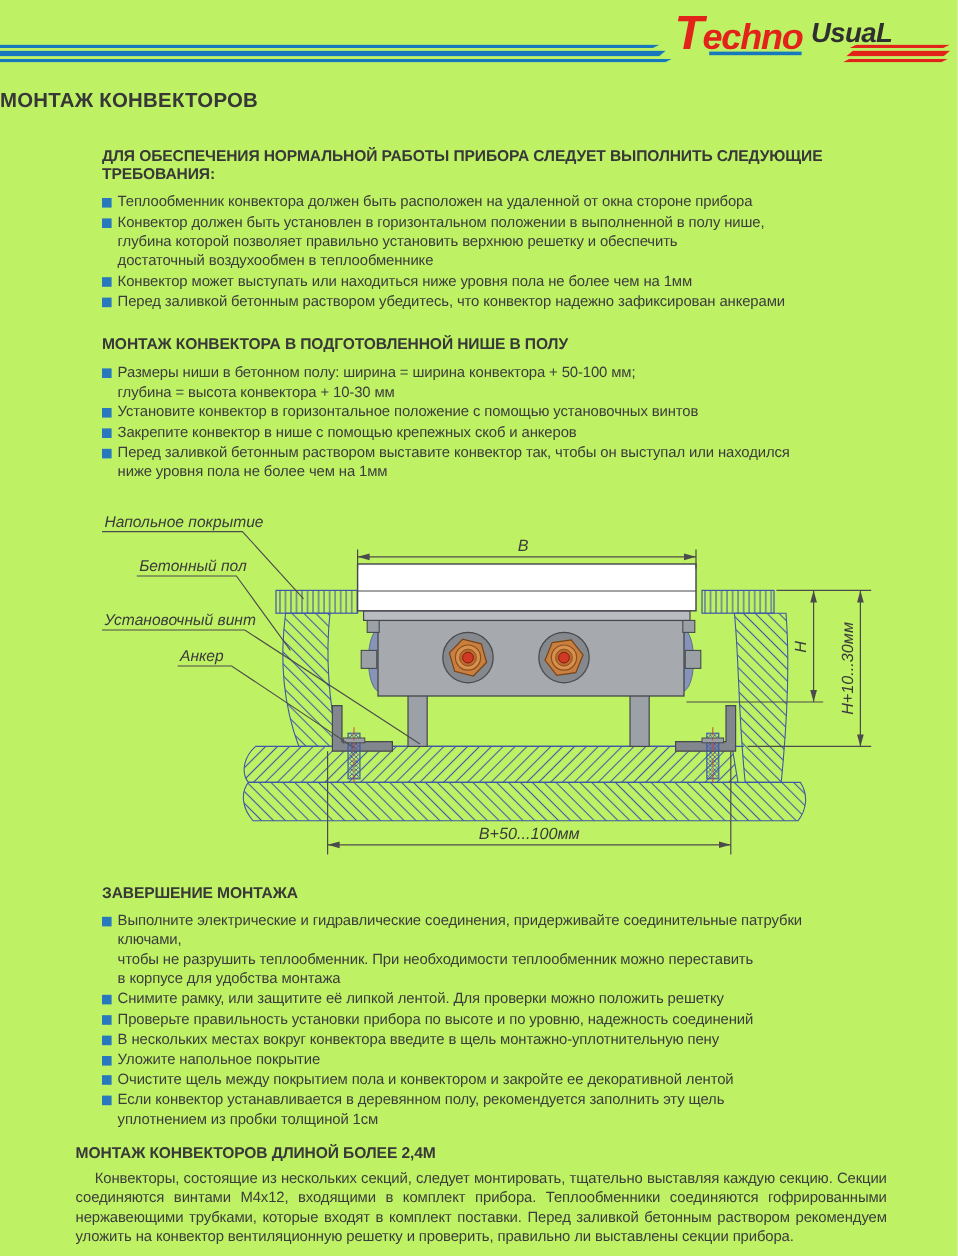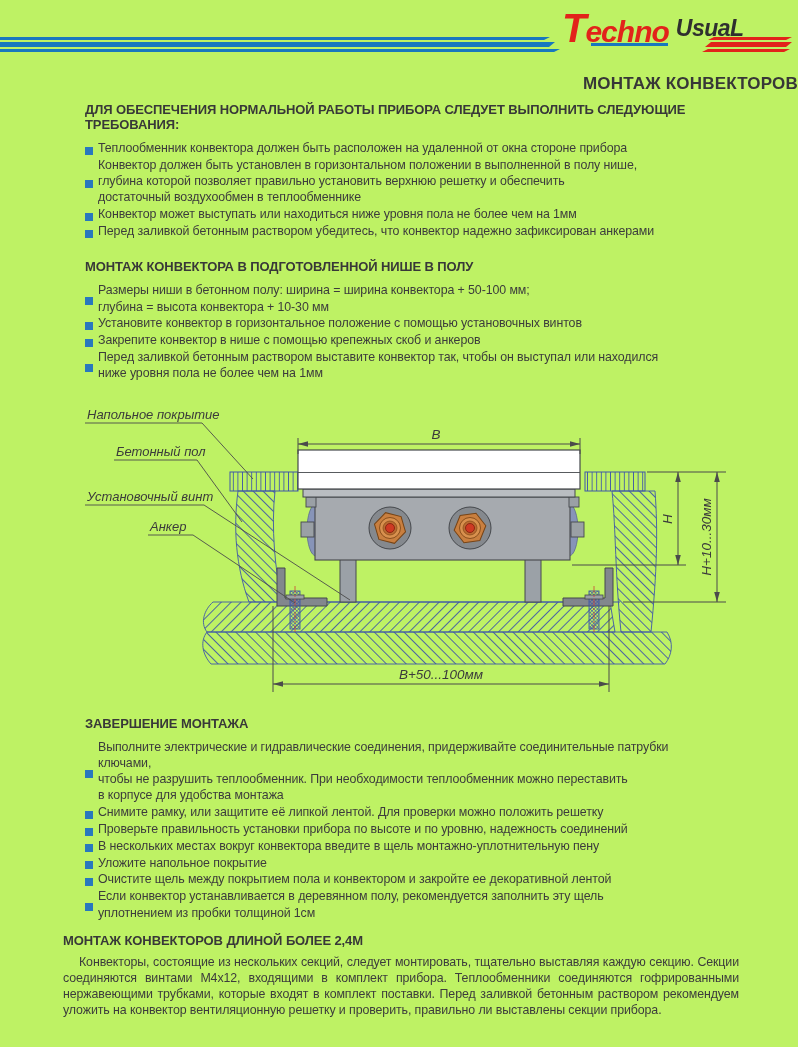--- a/index.html
+++ b/index.html
@@ -17,29 +17,29 @@
   .red-lines span:nth-child(2){left:705px;top:42px;height:5px;width:87px;}
   .red-lines span:nth-child(3){left:702px;top:49px;height:3px;width:88px;}
   .logo{position:absolute;left:562px;top:6px;white-space:nowrap;}
   .techno{display:inline-block;position:relative;font-style:italic;font-weight:bold;
           font-size:30px;color:#e2231a;letter-spacing:-1px;}
   .techno::first-letter{font-size:40px;}
   .techno::after{content:"";position:absolute;left:27%;right:1%;bottom:5px;height:3px;background:#1878be;}
   .usual{display:inline-block;font-style:italic;font-weight:bold;font-size:23px;color:#2f2f2f;
          margin-left:7px;vertical-align:6px;letter-spacing:-0.5px;}
   
-  h1{margin:4px 0 0;text-align:right;font-size:17px;font-weight:bold;color:#373737;letter-spacing:.2px;}
+  h1{margin:4px 0 0;text-align:left;font-size:17px;font-weight:bold;color:#373737;letter-spacing:.2px;}
   .content{padding:0 58px 0 85px;}
   h2{margin:0;font-size:13px;font-weight:bold;color:#383838;letter-spacing:-0.1px;}
-  section.s1 h2{margin-top:8px;}
+  section.s1 h2{margin-top:28px;}
   section.s2{margin-top:20px;}
   section.s3{margin-top:14px;}
   section.s4{margin-top:12px;margin-left:-22px;width:676px;}
   .bullets{margin-top:8px;}
-  .bullet{display:flex;margin:0 0 0.5px;align-items:center;}
+  .bullet{display:flex;margin:0 0 0.5px;}
   .sq{flex:none;width:8px;height:8px;background:#2878be;margin:5px 5px 0 0;}
   .bt{font-size:12.4px;line-height:16.3px;letter-spacing:-0.1px;white-space:pre-line;max-width:615px;}
   .para{margin:6px 0 0;font-size:12.4px;line-height:16px;text-align:justify;text-indent:16px;
         letter-spacing:-0.1px;color:#3c3c3c;}
   
   .diagram{margin:20px 0 0 -15px;width:680px;height:300px;}
   .lbl{font:italic 13px "Liberation Sans",sans-serif;fill:#3b3b3b;}
   .dim{font:italic 13.5px "Liberation Sans",sans-serif;fill:#3b3b3b;}
 </style>
 </head>

